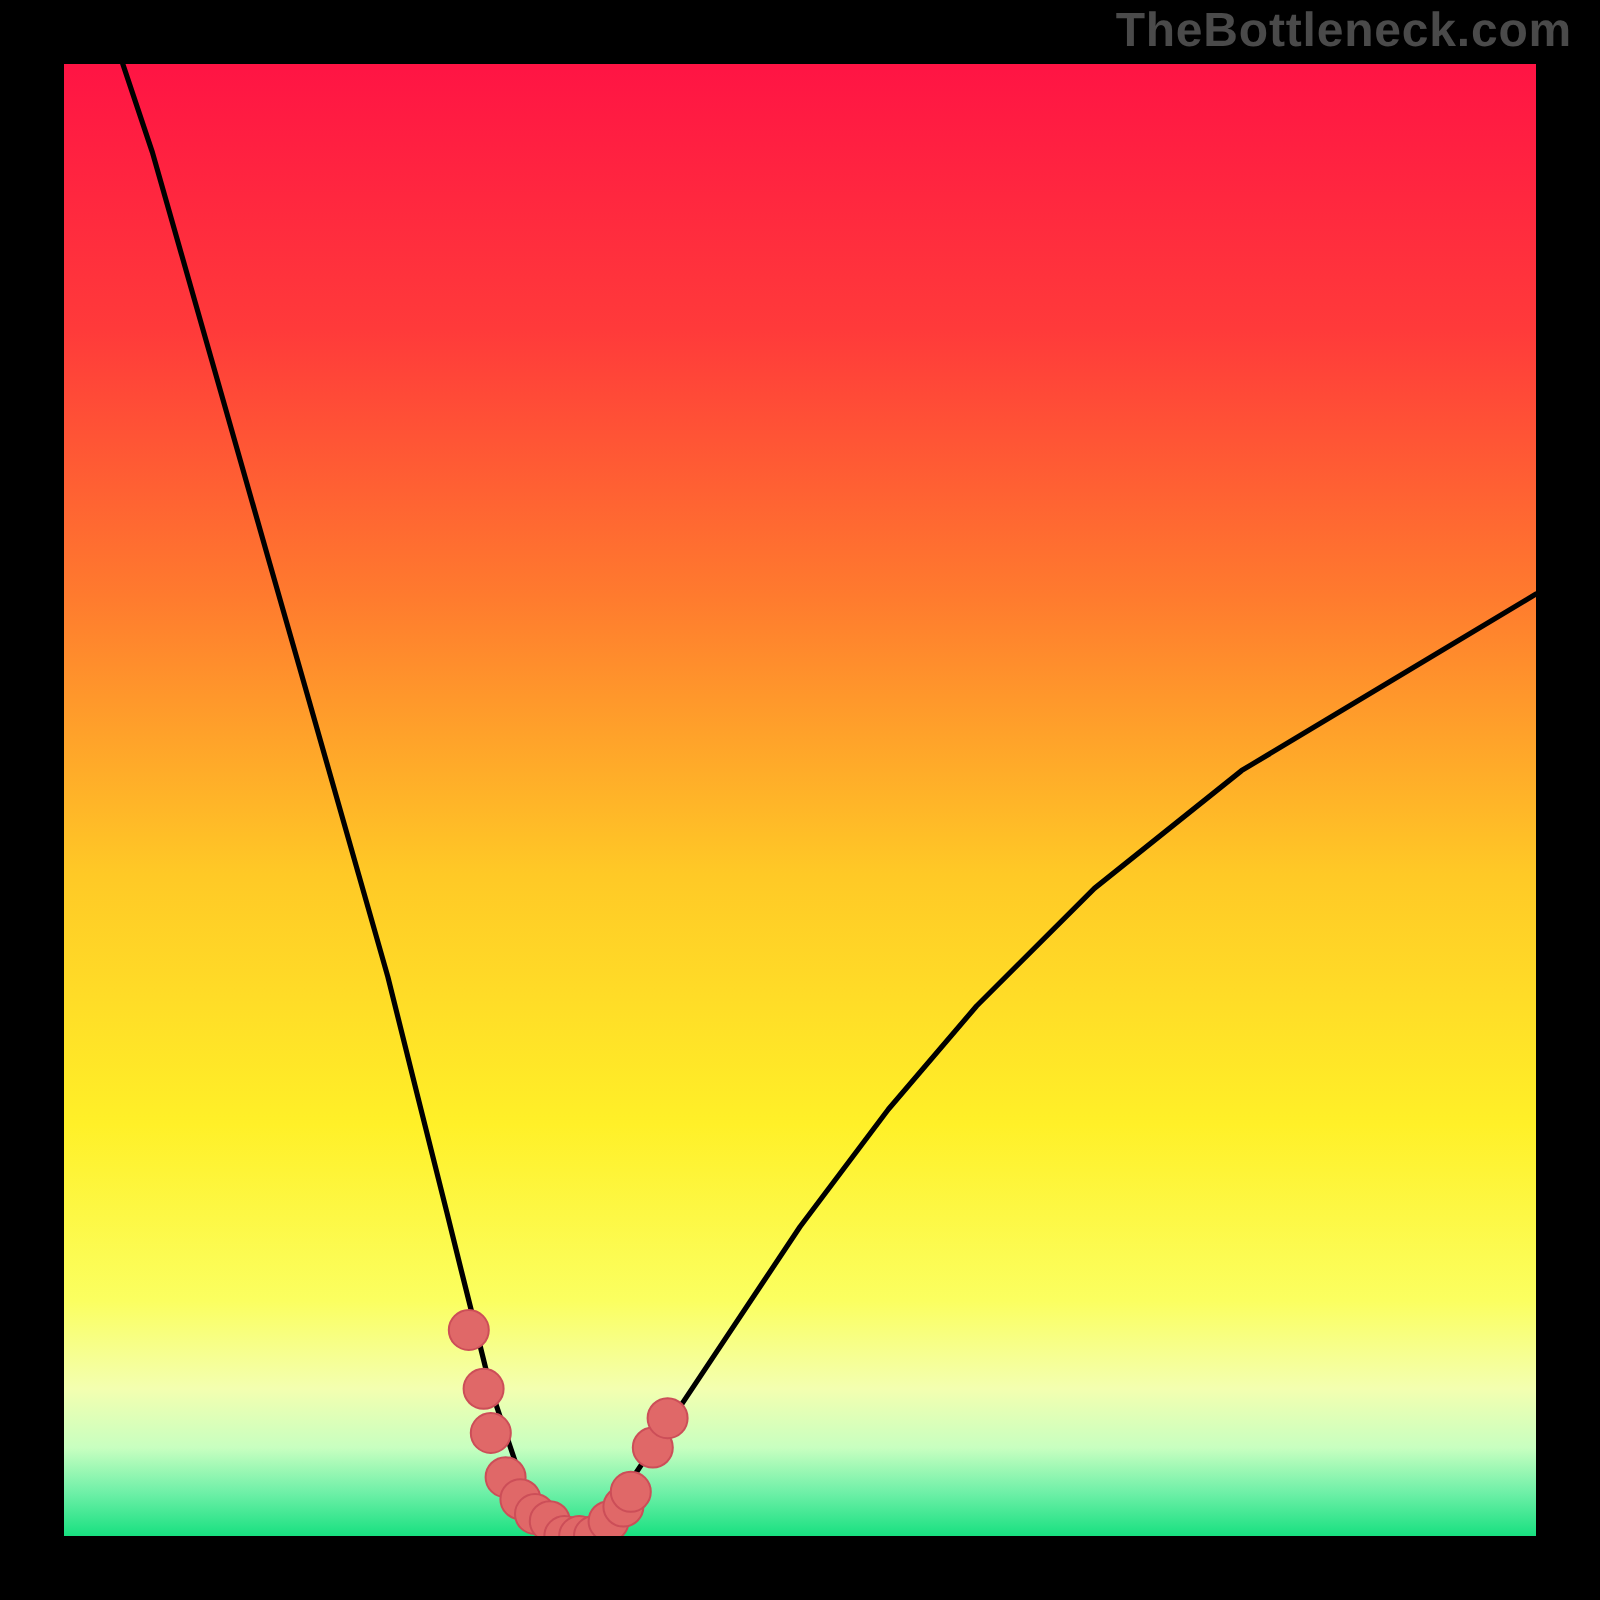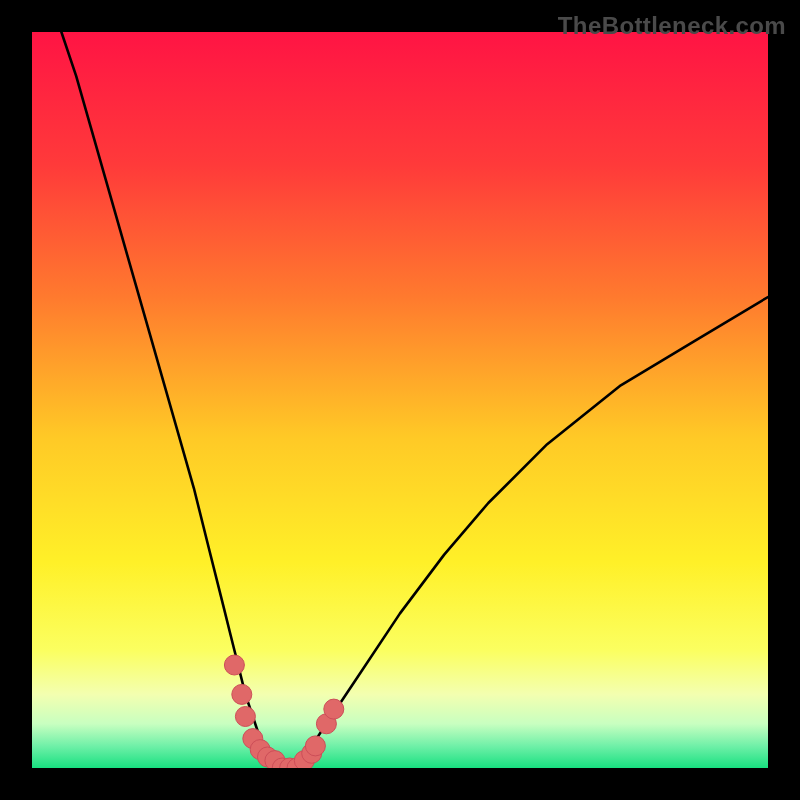--- a/index.html
+++ b/index.html
@@ -35,21 +35,21 @@
   .curve-layer {
     position: absolute;
     left: 0;
     top: 0;
     width: 736px;
     height: 736px;
     pointer-events: none;
   }
   .watermark {
     position: absolute;
-    top: 12px;
+    top: 2px;
     right: 14px;
     color: #4a4a4a;
     font-size: 24px;
     font-weight: 600;
     letter-spacing: 0.4px;
   }
 </style>
 </head>
 <body>
 

